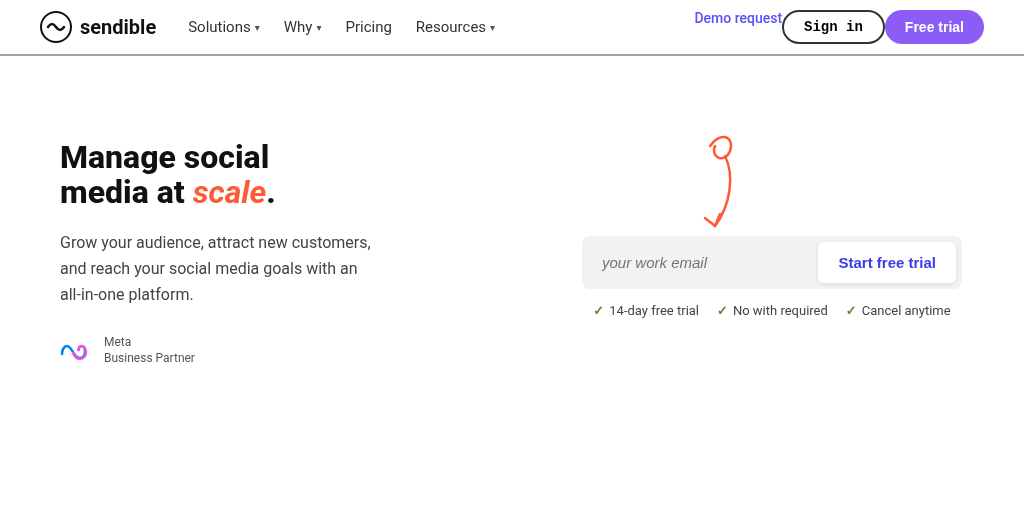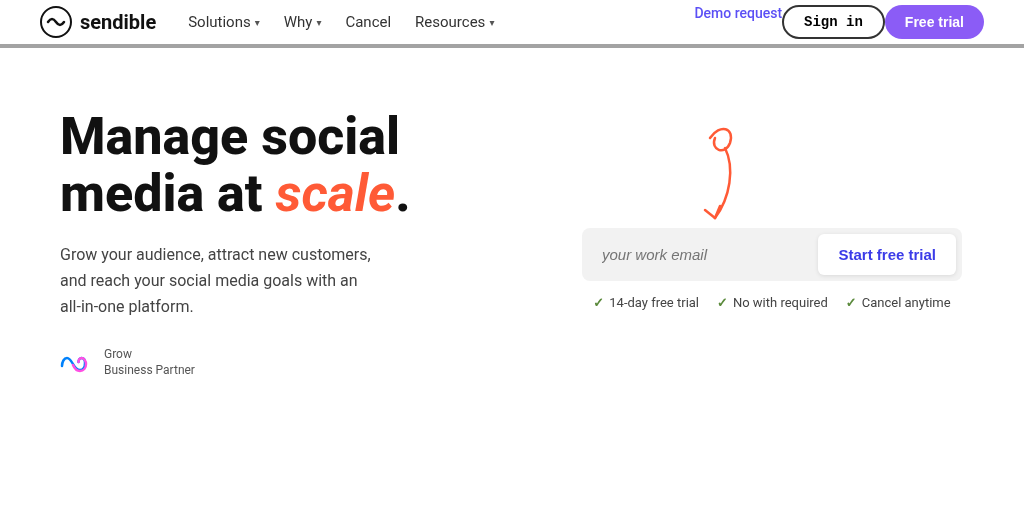--- a/index.html
+++ b/index.html
@@ -1,21 +1,21 @@
 <!DOCTYPE html>
 <html><head>
   <meta charset="utf-8">
   <style>
     * { margin: 0; padding: 0; box-sizing: border-box; }
     body { font-family: -apple-system, BlinkMacSystemFont, 'Segoe UI', Roboto, sans-serif; background: #fff; color: #1a1a2e; width: 1024px; height: 517px; overflow: hidden; }
 
     
     nav {
       display: flex; align-items: center; justify-content: space-between;
-      padding: 0 40px; height: 48px; border-bottom: 4px solid #a3a3a3;
+      padding: 0 40px; height: 56px; border-bottom: 2px solid #a3a3a3;
     }
     .nav-left { display: flex; align-items: center; gap: 32px; }
     .logo { display: flex; align-items: center; gap: 8px; font-weight: 700; font-size: 20px; color: #111; text-decoration: none; }
     .logo-icon { width: 32px; height: 32px; }
     .nav-links { display: flex; align-items: center; gap: 24px; }
     .nav-link { font-size: 15px; color: #333; cursor: pointer; display: flex; align-items: center; gap: 4px; text-decoration: none; }
     .chevron { font-size: 10px; color: #555; }
     .nav-right { display: flex; align-items: flex-start; gap: 0; }
     .demo-link { font-size: 14px; color: #5b4ff5; cursor: pointer; font-weight: 500; }
     .btn-signin {
@@ -25,21 +25,21 @@
     .btn-freetrial {
       border: none; border-radius: 24px; padding: 9px 20px;
       font-size: 14px; font-weight: 700; color: #fff; background: #8b5cf6; cursor: pointer;
     }
 
     
     .main { display: flex; align-items: flex-start; padding: 60px 40px 0 60px; gap: 60px; }
 
     
     .left { flex: 0 0 440px; }
-    .headline { font-size: 52px; font-weight: 800; line-height: 1.1; color: #111; margin-bottom: 20px; }
+    .headline { font-size: 32px; font-weight: 800; line-height: 1.1; color: #111; margin-bottom: 20px; margin-top: 24px; }
     .headline .scale { color: #ff5a36; font-style: italic; font-weight: 700; }
     .subtext { font-size: 16px; color: #444; line-height: 1.6; max-width: 320px; }
     .meta-badge { display: flex; align-items: center; gap: 8px; margin-top: 28px; }
     .meta-icon { width: 36px; height: 22px; }
     .meta-text { font-size: 13px; color: #333; font-weight: 600; line-height: 1.3; }
     .meta-text span { display: block; font-weight: 400; font-size: 12px; color: #555; }
 
     
     .right { flex: 1; display: flex; flex-direction: column; align-items: center; padding-top: 10px; }
 
@@ -81,21 +81,21 @@
     <div class="nav-links">
       <a class="nav-link">
         <span>Solutions</span>
         <span class="chevron">▾</span>
       </a>
       <a class="nav-link">
         <span>Why</span>
         <span class="chevron">▾</span>
       </a>
       <a class="nav-link">
-        <span>Cancel</span>
+        <span>Pricing</span>
       </a>
       <a class="nav-link">
         <span>Resources</span>
         <span class="chevron">▾</span>
       </a>
     </div>
   </div>
   <div class="nav-right">
     <span class="demo-link">Demo request</span>
     <button class="btn-signin">Sign in</button>
@@ -111,21 +111,21 @@
       <span>media at </span><span class="scale">scale</span><span>.</span>
     </h1>
     <p class="subtext">Grow your audience, attract new customers, and reach your social media goals with an all-in-one platform.</p>
     <div class="meta-badge">
 
       <svg class="meta-icon" viewBox="0 0 36 22" fill="none" xmlns="http://www.w3.org/2000/svg">
         <path d="M2 14C2 10 4 6 7 6C9.5 6 11 8.5 13 12C15 15.5 17 18 20 18C23 18 25 15 25 11C25 8 23.5 6 21.5 6C20 6 18.5 7.5 18.5 10" stroke="#0081FB" stroke-width="2.5" fill="none" stroke-linecap="round"></path>
         <path d="M18.5 10C18.5 7.5 20 6 21.5 6C24 6 26 9 26 12C26 16 23.5 19 20 19C17 19 14.5 16.5 13 13" stroke="#FF4FE3" stroke-width="2.5" fill="none" stroke-linecap="round"></path>
       </svg>
       <div class="meta-text">
-        <span>Grow</span>
+        <span>Meta</span>
         <span>Business Partner</span>
       </div>
     </div>
   </div>
 
   <div class="right">
 
     <svg class="arrow-svg" viewBox="0 0 160 120" fill="none" xmlns="http://www.w3.org/2000/svg">
 
       <path d="M90 20 C100 5, 115 10, 110 25 C105 38, 90 32, 95 20" stroke="#ff5a36" stroke-width="2.5" fill="none" stroke-linecap="round"></path>

